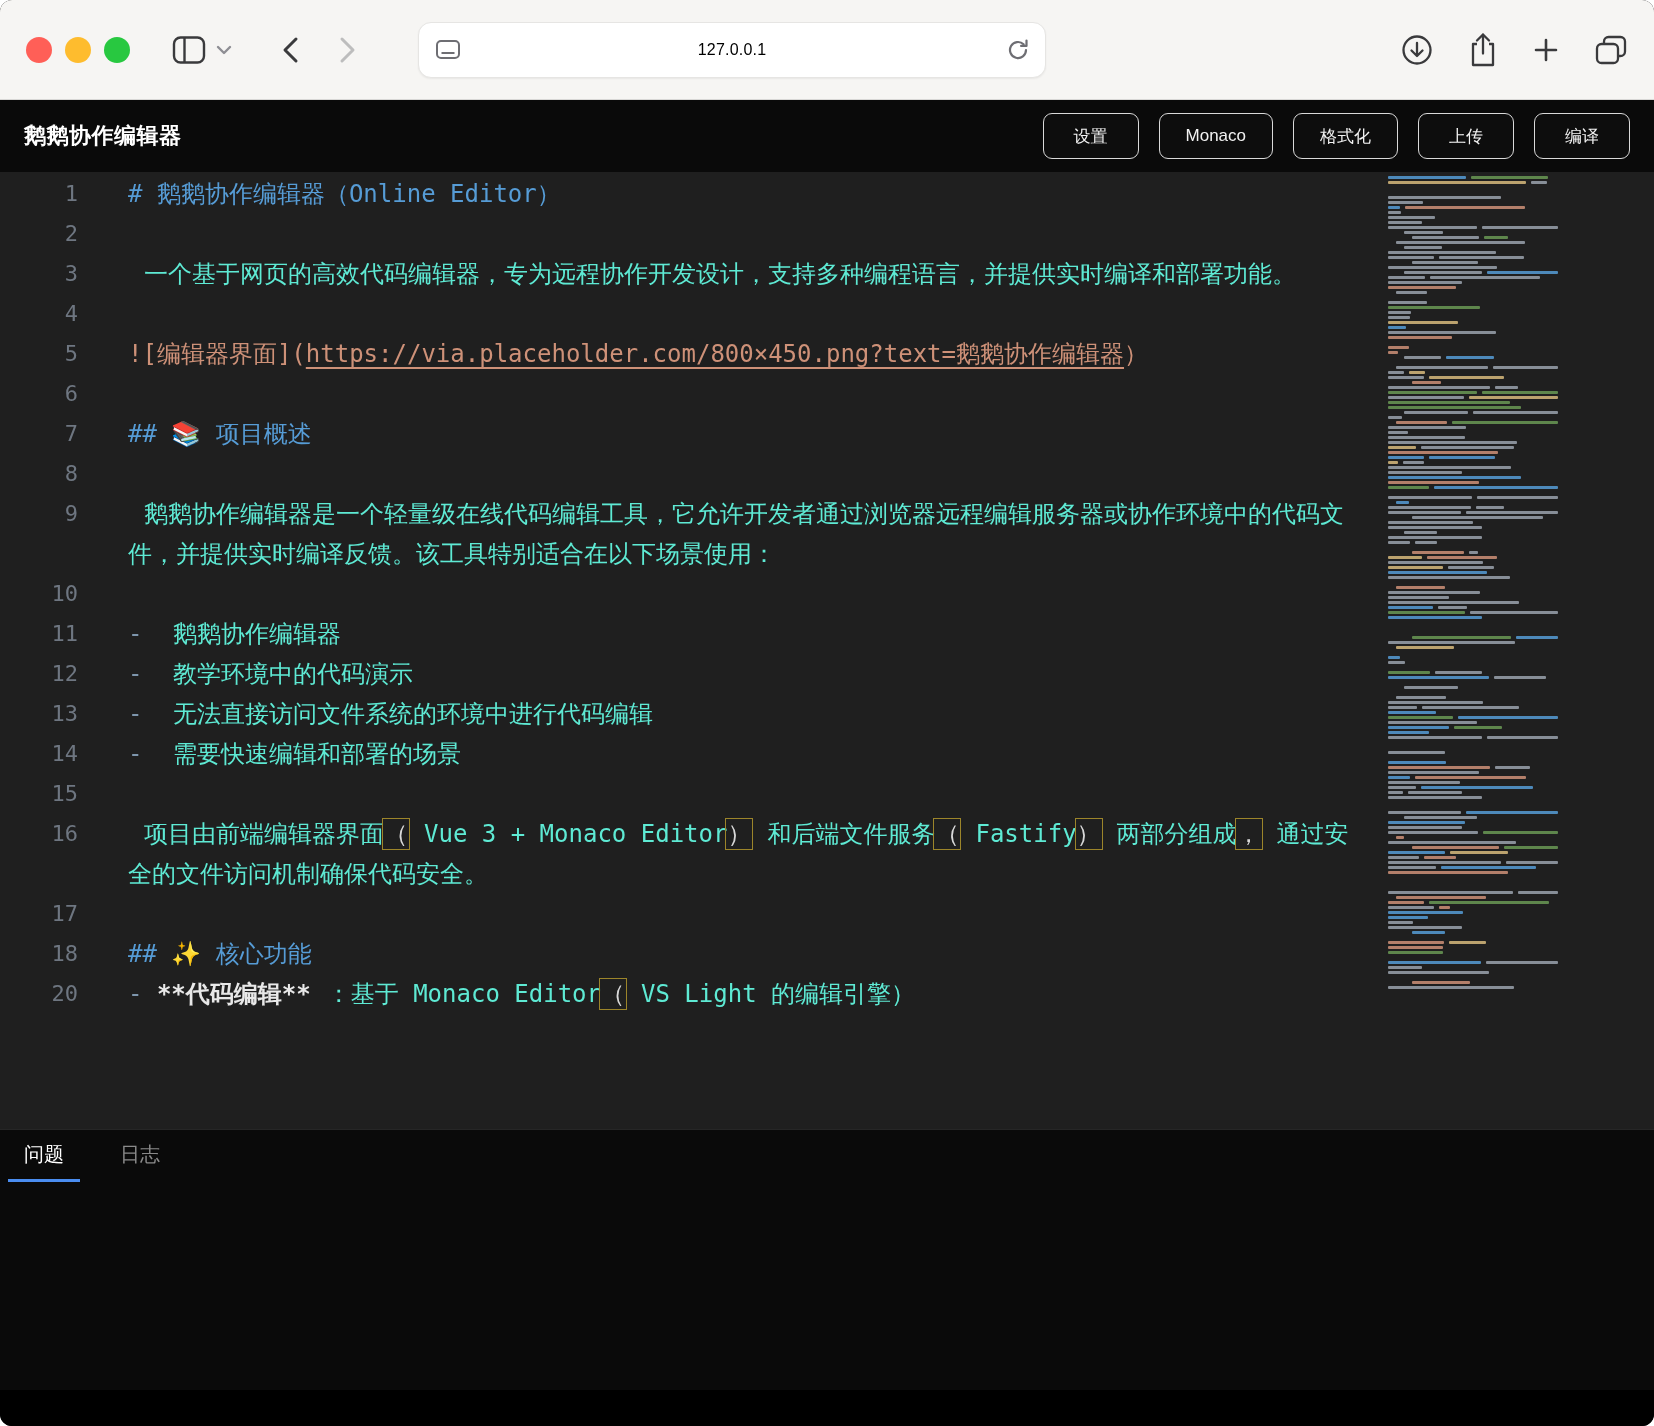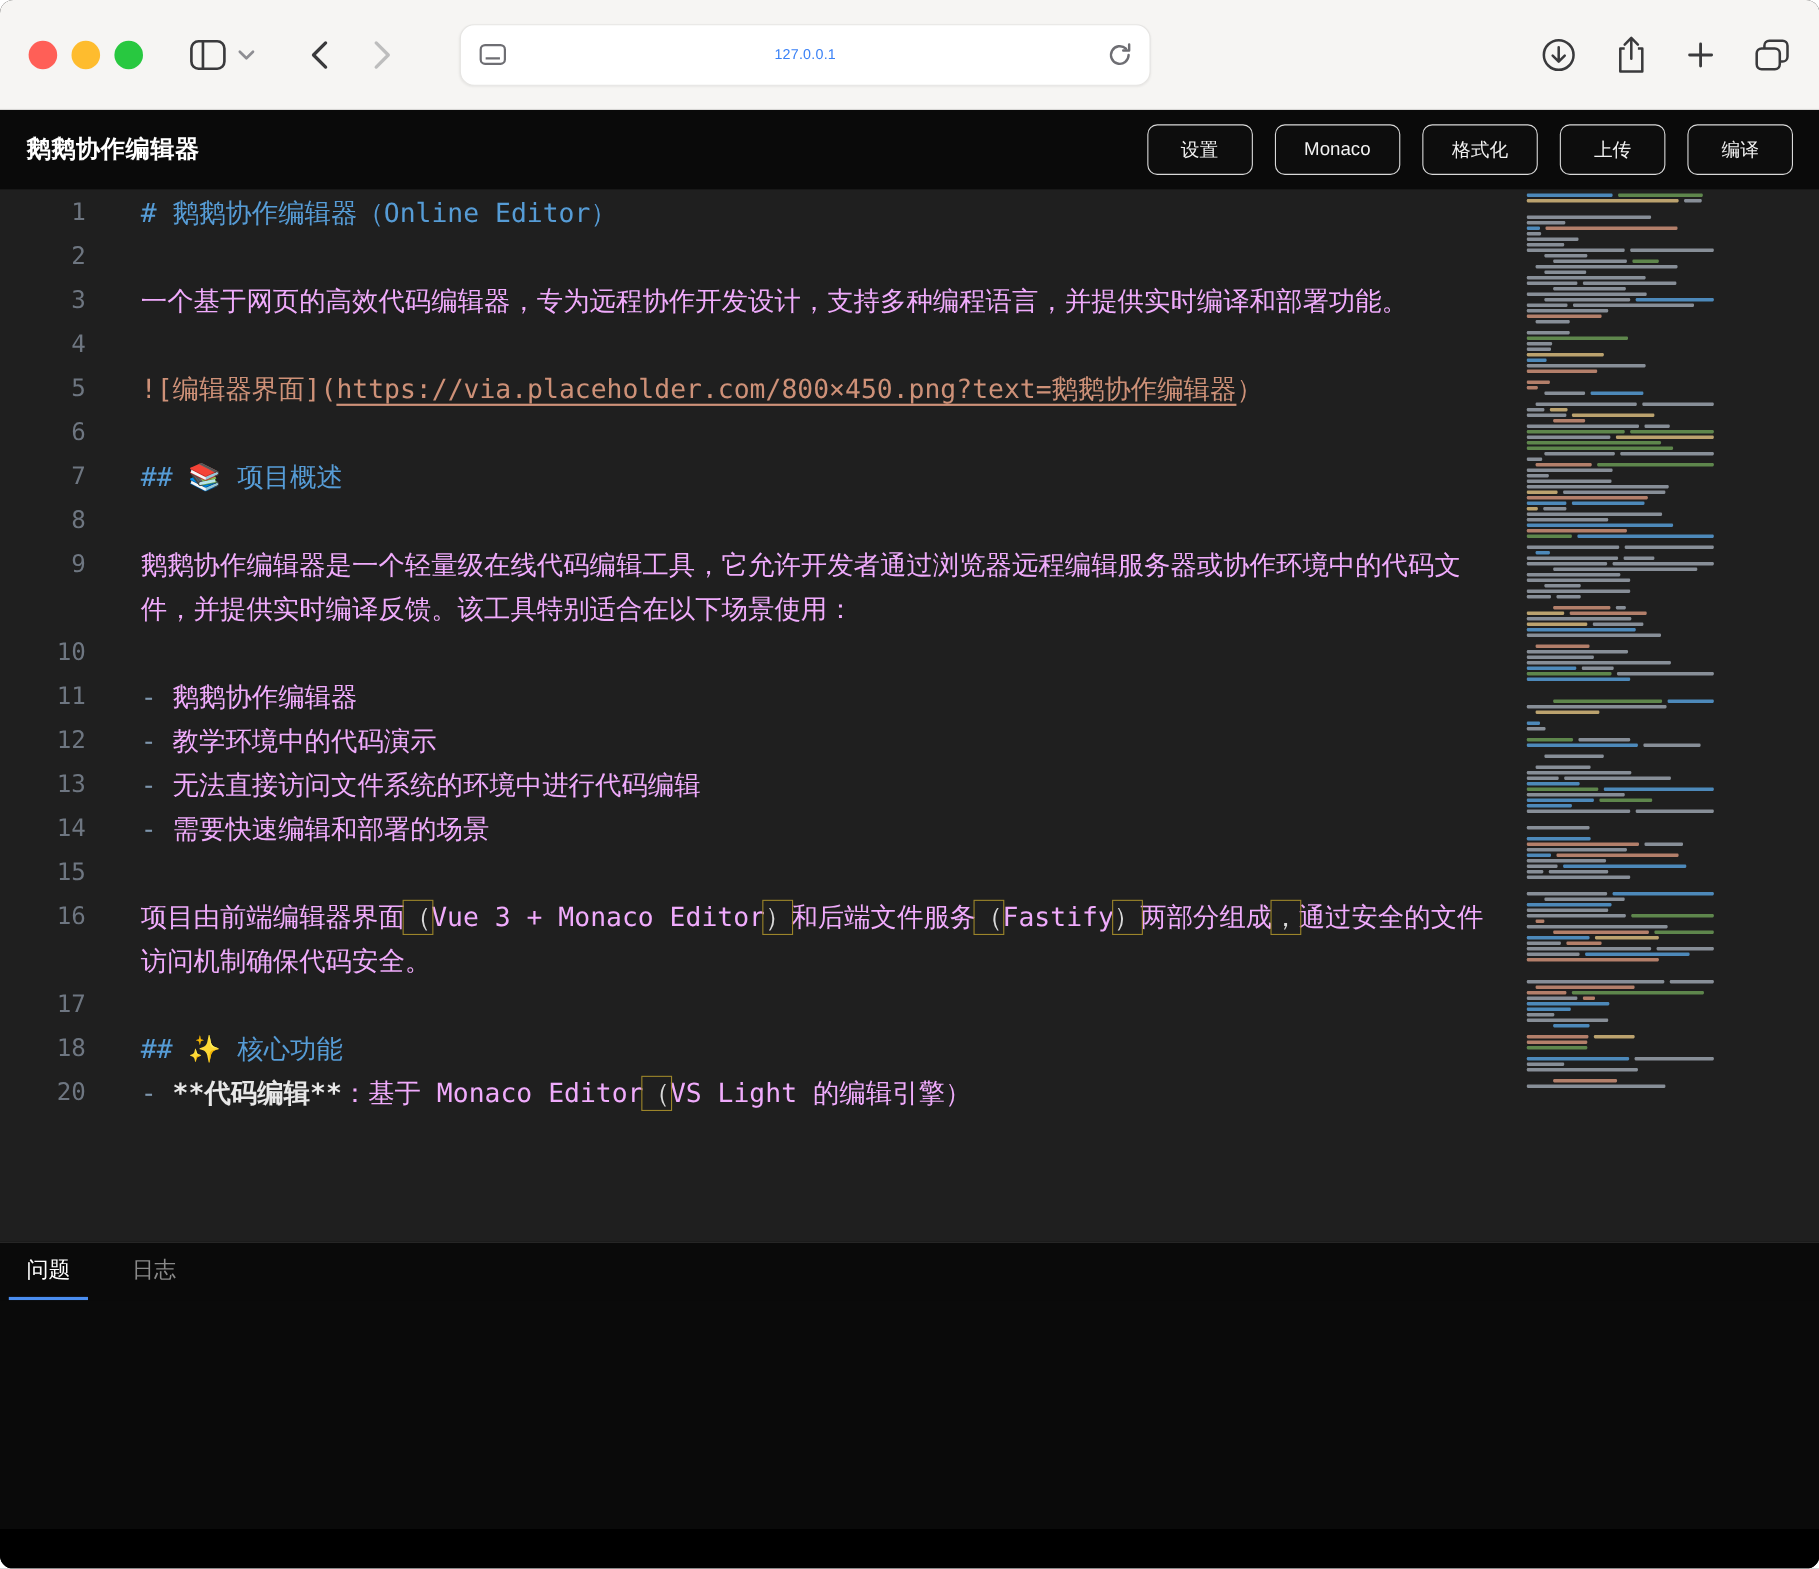--- a/index.html
+++ b/index.html
@@ -13,37 +13,37 @@
   .tl-red{background:#ff5f57;}
   .tl-yellow{background:#febc2e;}
   .tl-green{background:#28c840;}
   .chrome-btn{background:none;border:none;padding:0;margin:0;display:flex;align-items:center;cursor:default;}
   .sidebar-group{display:flex;align-items:center;gap:10px;margin-left:42px;}
   .nav-back{margin-left:46px;}
   .nav-fwd{margin-left:30px;}
   .address-bar{margin-left:58px;width:628px;height:56px;background:#ffffff;border:1px solid #e6e5e3;border-radius:13px;position:relative;display:flex;align-items:center;justify-content:center;box-shadow:0 1px 2px rgba(0,0,0,0.06);box-sizing:border-box;}
   .address-bar .left-icon{position:absolute;left:16px;top:50%;transform:translateY(-50%);display:flex;}
   .address-bar .right-icon{position:absolute;right:14px;top:50%;transform:translateY(-50%);display:flex;}
-  .url-text{font-size:13px;color:#3b82f6;letter-spacing:.2px;}
+  .url-text{font-size:16px;color:#000000;letter-spacing:.2px;}
   .right-icons{margin-left:auto;display:flex;align-items:center;gap:34px;}
 
   
   .app-header{height:72px;flex:0 0 72px;background:#0a0a0a;display:flex;align-items:center;padding:0 24px;box-sizing:border-box;}
   .app-title{color:#ffffff;font-size:22px;font-weight:bold;letter-spacing:.5px;}
   .toolbar{margin-left:auto;display:flex;gap:20px;}
   .hdr-btn{height:46px;min-width:96px;padding:0 26px;background:#0d0d0d;border:1.5px solid #d9d9d9;border-radius:9px;color:#f2f2f2;font-size:17px;font-family:"Liberation Sans","DejaVu Sans",sans-serif;cursor:pointer;}
 
   
   .editor{height:957px;flex:0 0 957px;background:#1f1f1f;position:relative;overflow:hidden;}
   .lines{padding-top:2px;}
   .code-line{display:flex;font-family:"DejaVu Sans Mono",monospace;font-size:24px;line-height:40px;min-height:40px;}
   .ln{flex:0 0 78px;width:78px;text-align:right;color:#6e7681;font-size:22px;user-select:none;}
   .code-text{flex:1;padding-left:50px;padding-right:292px;white-space:pre-wrap;word-break:break-all;color:#d9d9d9;}
   .seg-h{color:#569cd6;}
-  .seg-t{color:#f0abfc;}
+  .seg-t{color:#5eead4;margin-left:16px;}
   .seg-m{color:#ce9178;}
   .seg-l{color:#ce9178;text-decoration:underline;text-underline-offset:5px;}
   .seg-d{color:#7e96ad;}
   .seg-b{color:#e8e8e8;font-weight:bold;}
   .seg-k{color:#d9d9d9;outline:1px solid #9c852a;outline-offset:1px;}
   .seg-e{color:#e8c66a;}
 
   
   .minimap{position:absolute;top:0;right:0;width:272px;height:100%;padding:4px 96px 4px 6px;box-sizing:border-box;overflow:hidden;}
   .mm-row{height:3px;margin-bottom:2px;display:flex;}

